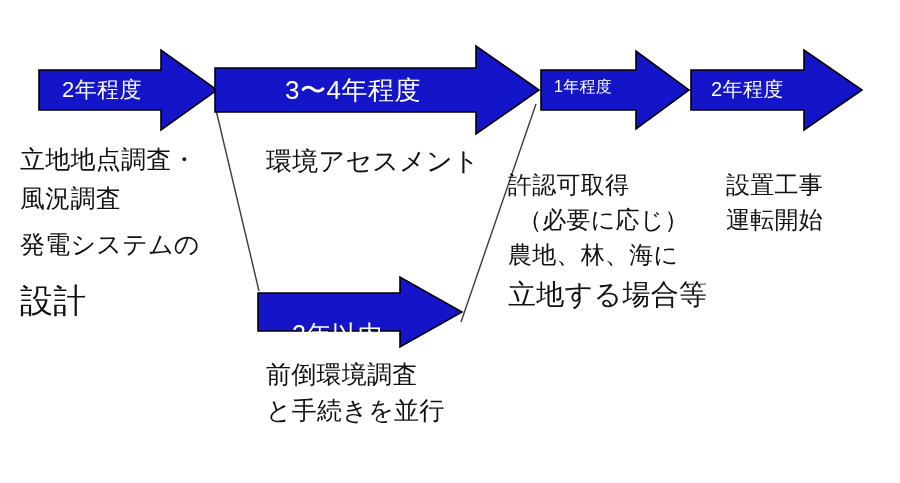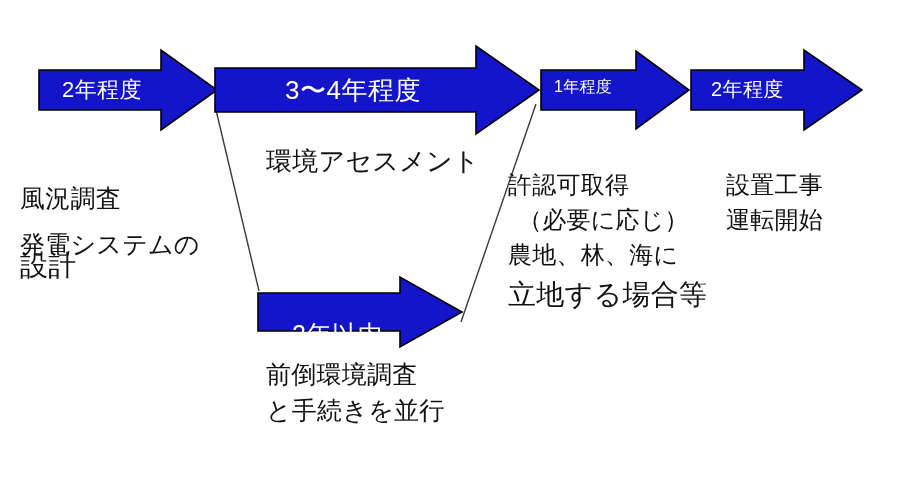--- a/index.html
+++ b/index.html
@@ -82,23 +82,24 @@
   <svg class="arrow-svg" style="left:690px; top:48px;" width="173" height="84" viewBox="0 0 173 84">
     <polygon class="arrow-shape" points="1,22 114,22 114,2 172,42 114,82 114,62 1,62"></polygon>
   </svg>
   <div class="arrow-label" style="left:711px; top:79px; font-size:20px;">2年程度</div>
 
   <svg class="arrow-svg" style="left:257px; top:276px;" width="206" height="72" viewBox="0 0 206 72">
     <polygon class="arrow-shape" points="1,17 143,17 143,1 205,36 143,71 143,55 1,55"></polygon>
   </svg>
   <div class="arrow-label" style="left:292px; top:322px; font-size:25px;">2年以内</div>
 
+  <div class="caption" style="left:20px; top:143px; font-size:25px;">立地地点調査・</div>
   <div class="caption" style="left:20px; top:182px; font-size:25px;">風況調査</div>
   <div class="caption" style="left:20px; top:228px; font-size:25px;">発電システムの</div>
-  <div class="caption" style="left:20px; top:248px; font-size:28px;">設計</div>
+  <div class="caption" style="left:20px; top:280px; font-size:33px;">設計</div>
 
   <div class="caption" style="left:266px; top:145px; font-size:26px;">環境アセスメント</div>
 
   <div class="caption" style="left:508px; top:170px; font-size:24px;text-align:right;">許認可取得</div>
   <div class="caption" style="left:518px; top:205px; font-size:24px;">（必要に応じ）</div>
   <div class="caption" style="left:508px; top:240px; font-size:24px;">農地、林、海に</div>
   <div class="caption" style="left:508px; top:277px; font-size:28px;">立地する場合等</div>
 
   <div class="caption" style="left:726px; top:170px; font-size:24px;">設置工事</div>
   <div class="caption" style="left:726px; top:205px; font-size:24px;">運転開始</div>

